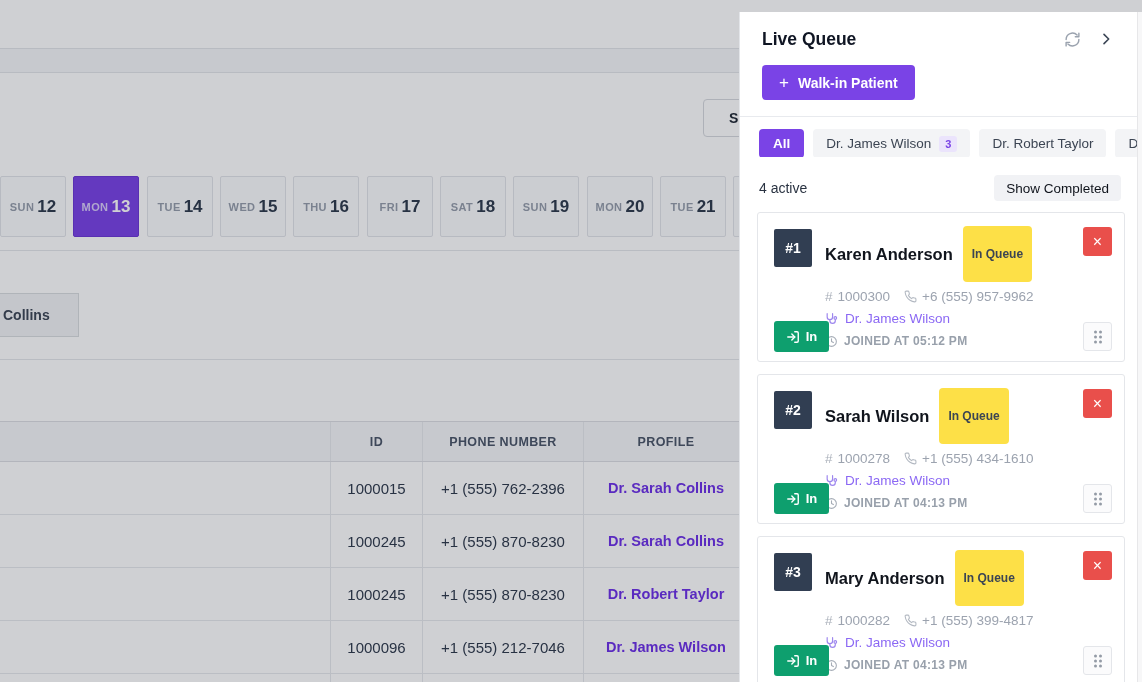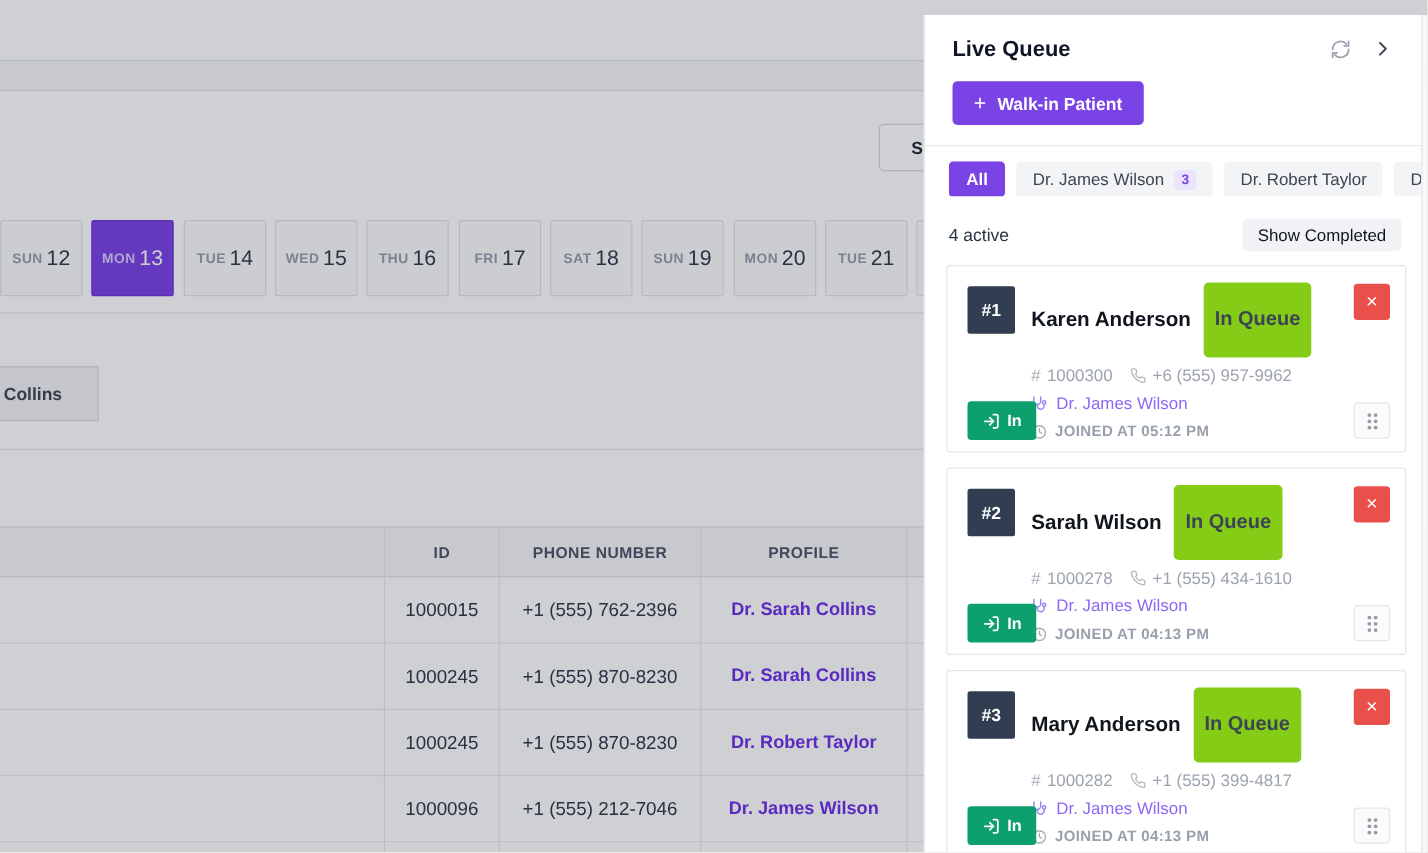--- a/index.html
+++ b/index.html
@@ -12,30 +12,30 @@
   .toolbar-band { position:absolute; left:0; top:48px; width:100%; height:25px;
     background:#f6f7f9; border-top:1px solid #e3e5e9; border-bottom:1px solid #e3e5e9; }
   .slot-btn { position:absolute; left:703px; top:99px; width:70px; height:38px;
     background:#fff; border:1px solid #d6d9de; border-radius:4px;
     display:flex; align-items:center; justify-content:center;
     font-size:14px; font-weight:bold; color:#1f2733; }
   .day-cell { position:absolute; top:176px; width:66px; height:61px;
     background:#fbfcfd; border:1px solid #e2e4e9; border-radius:2px;
     display:flex; flex-direction:row; align-items:center; justify-content:center; gap:3px; cursor:pointer; }
   .day-cell .dow { font-size:11px; font-weight:bold; color:#959dab; letter-spacing:.4px; }
-  .day-cell .num { font-size:17px; font-weight:normal; color:#2e3a4c; }
+  .day-cell .num { font-size:17px; font-weight:bold; color:#2e3a4c; }
   .day-cell.selected { background:#7a43e6; border-color:#6c38d6; }
   .day-cell.selected .dow { color:#d9cdf9; }
   .day-cell.selected .num { color:#fff; }
   .sep { position:absolute; left:0; width:100%; height:1px; background:#e4e6ea; }
   .collins-tab { position:absolute; left:-18px; top:293px; width:97px; height:44px;
     background:#f2f3f5; border:1px solid #d9dcdf; display:flex; align-items:center;
     padding-left:20px; font-size:14px; font-weight:bold; color:#3c4656; }
   .bg-table { position:absolute; left:0; top:421px; width:100%; height:261px; overflow:hidden; }
-  .trow { display:grid; grid-template-columns:308px 92px 161px 165px 1fr; }
+  .trow { display:grid; grid-template-columns:308px 92px 161px 165px 1fr;padding-left:23px; }
   .trow .cell { display:flex; align-items:center; justify-content:center;
     border-right:1px solid #e7e9ed; height:100%; }
   .trow .cell:last-child { border-right:none; }
   .thead { height:41px; background:#f6f7f9; border-top:1px solid #dcdee3; border-bottom:1px solid #dcdee3; }
   .thead .cell { font-size:12.5px; font-weight:bold; color:#4a5568; letter-spacing:.4px; }
   .tbody-row { height:53px; background:#fff; border-bottom:1px solid #e7e9ed; }
   .tbody-row .cell { font-size:15px; color:#2f3a4c; }
   .tbody-row .cell.profile { color:#6d30e8; font-weight:bold; font-size:14.5px; }
   .stub-row { height:8px; background:#fff; }
 
@@ -79,21 +79,21 @@
     border:1px solid #e4e6ea; border-radius:3px; }
   .qbadge { position:absolute; left:16px; top:16px; width:38px; height:38px;
     background:#313e52; border-radius:2px; color:#fff; font-size:14px; font-weight:bold;
     display:flex; align-items:center; justify-content:center; }
   .qclose { position:absolute; right:12px; top:14px; width:29px; height:29px;
     background:#e94f4b; border:none; border-radius:3px; color:#fff; font-size:16px;
     display:flex; align-items:center; justify-content:center; cursor:pointer; line-height:1; }
   .card-main { position:absolute; left:67px; top:13px; right:46px; }
   .name-row { display:flex; align-items:center; gap:10px; }
   .pname { font-size:16.5px; font-weight:bold; color:#10141c; }
-  .status { background:#84cc16; color:#3c4553; font-size:16px; font-weight:600;
+  .status { background:#fde047; color:#3c4553; font-size:12px; font-weight:600;
     padding:21px 9px; border-radius:4px; }
   .meta-row { margin-top:7px; display:flex; align-items:center; gap:14px;
     color:#9ca3af; font-size:13.5px; }
   .meta-item { display:flex; align-items:center; gap:5px; }
   .hash { font-size:13.5px; color:#aab0ba; }
   .doc-row { margin-top:7px; display:flex; align-items:center; gap:7px;
     color:#8b68f4; font-size:13.5px; }
   .join-row { margin-top:8px; display:flex; align-items:center; gap:6px;
     color:#98a0ab; font-size:12px; font-weight:bold; letter-spacing:.3px; }
   .in-btn { position:absolute; left:16px; bottom:9px; width:55px; height:31px;

